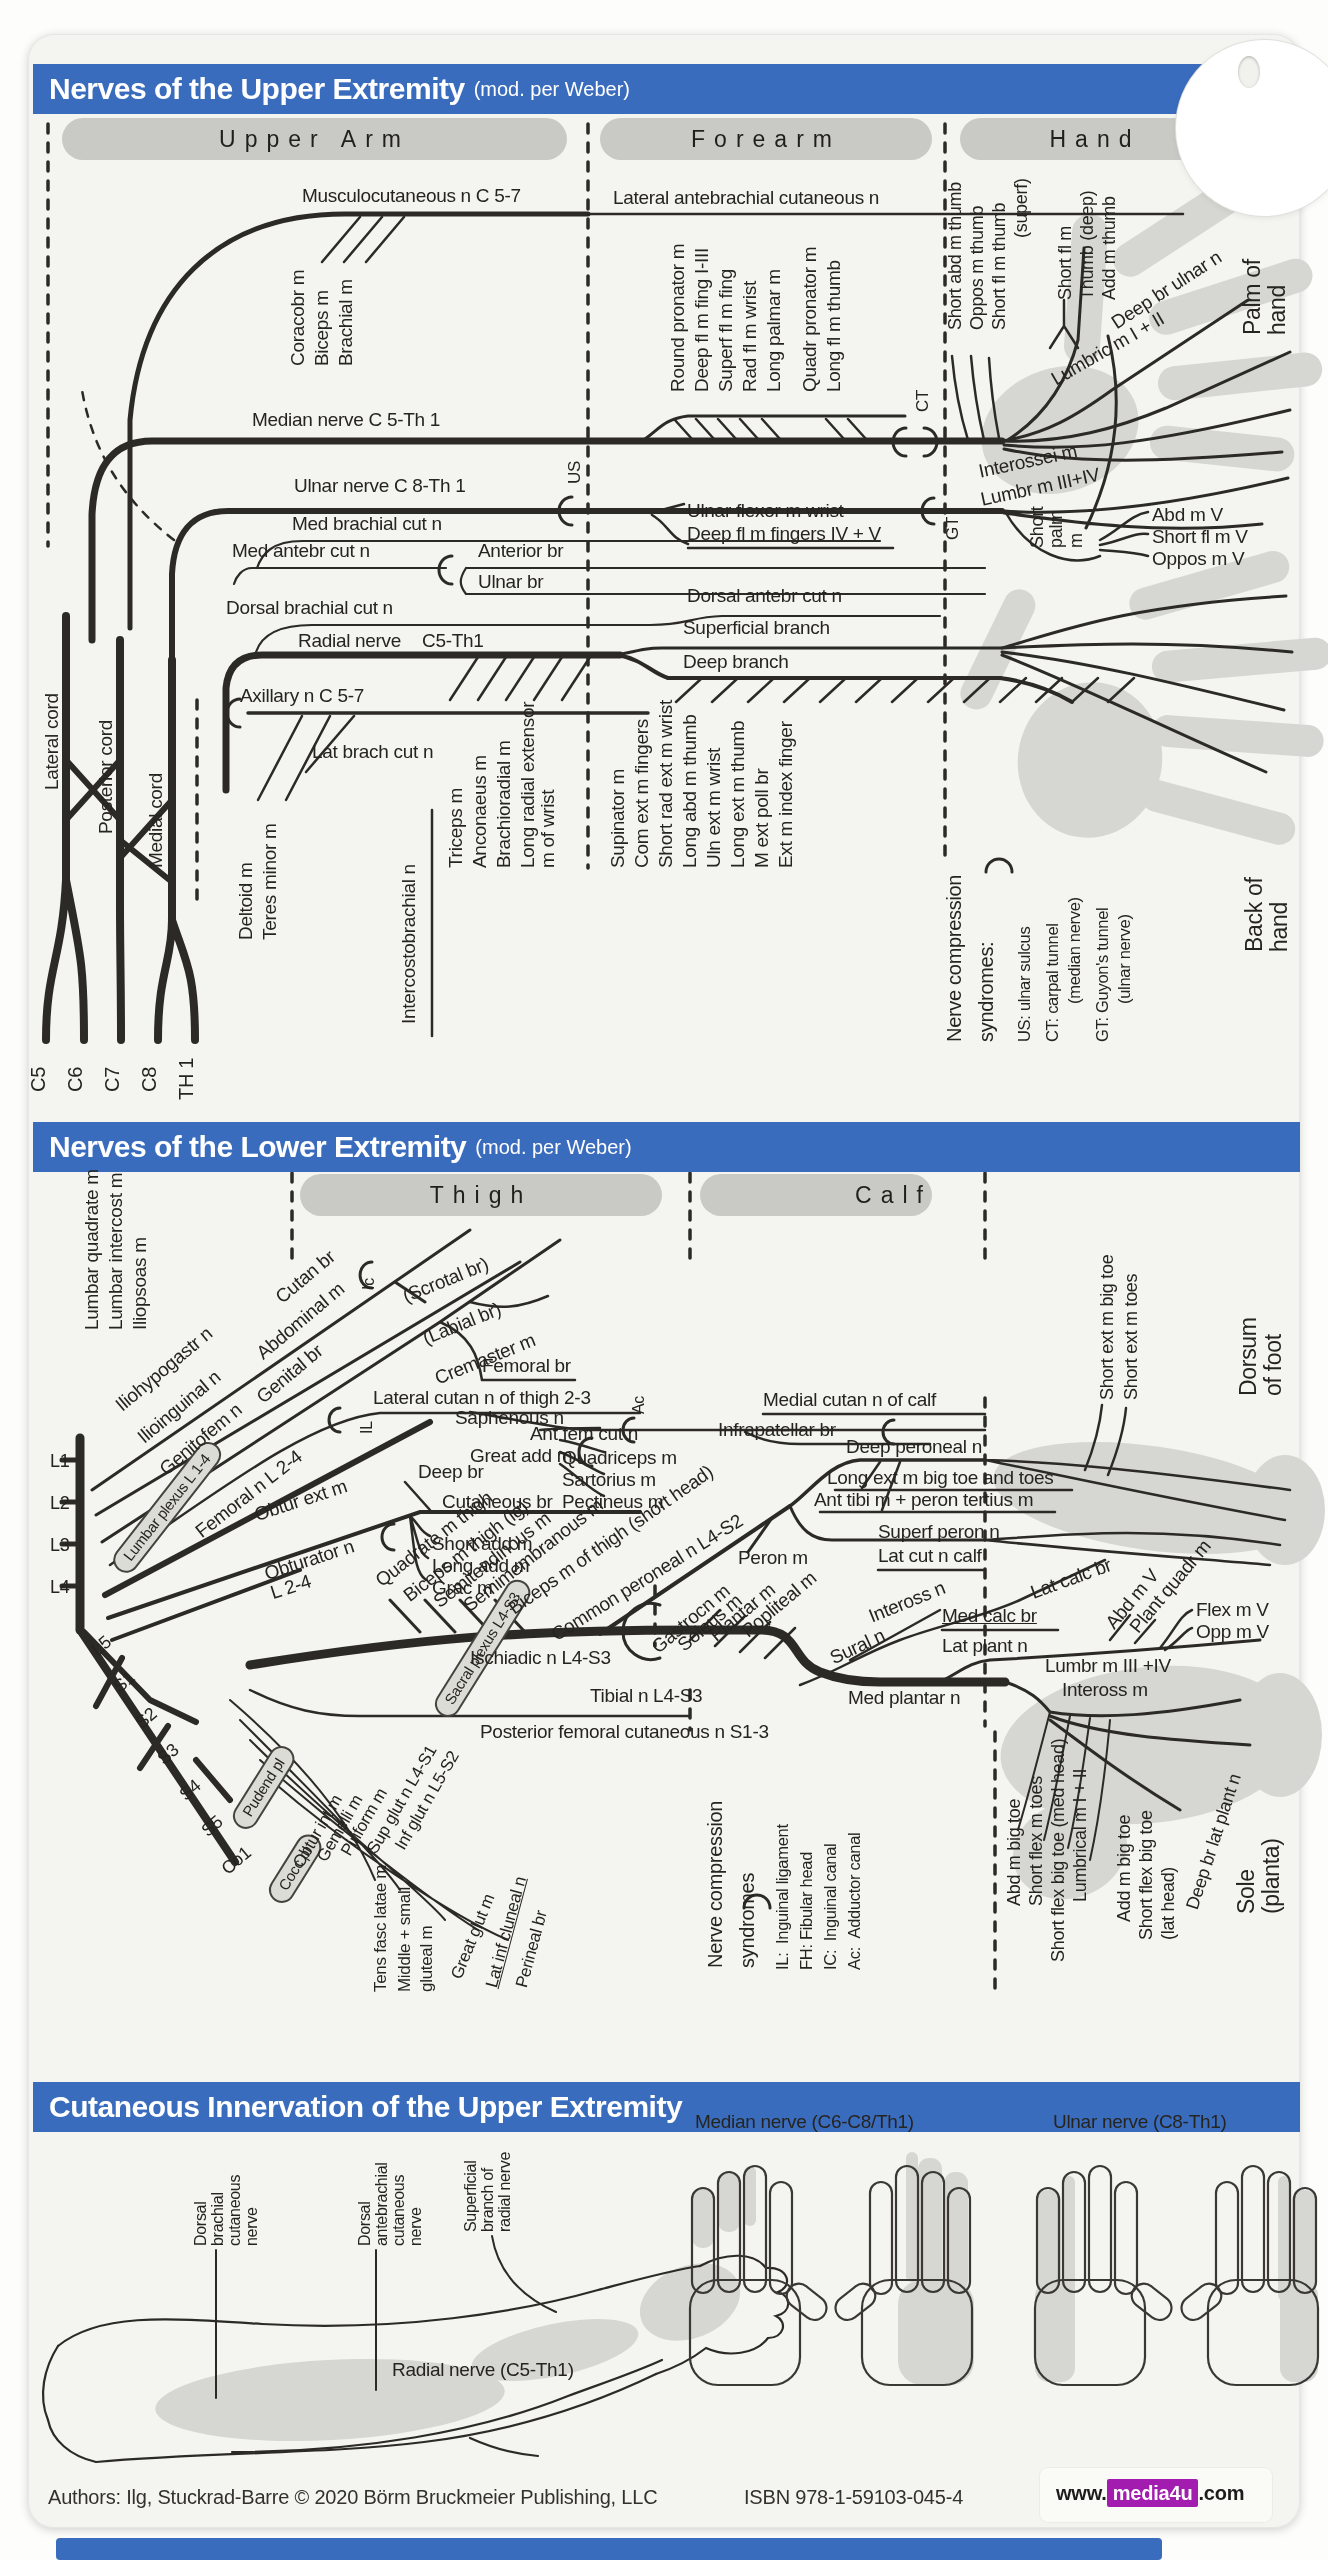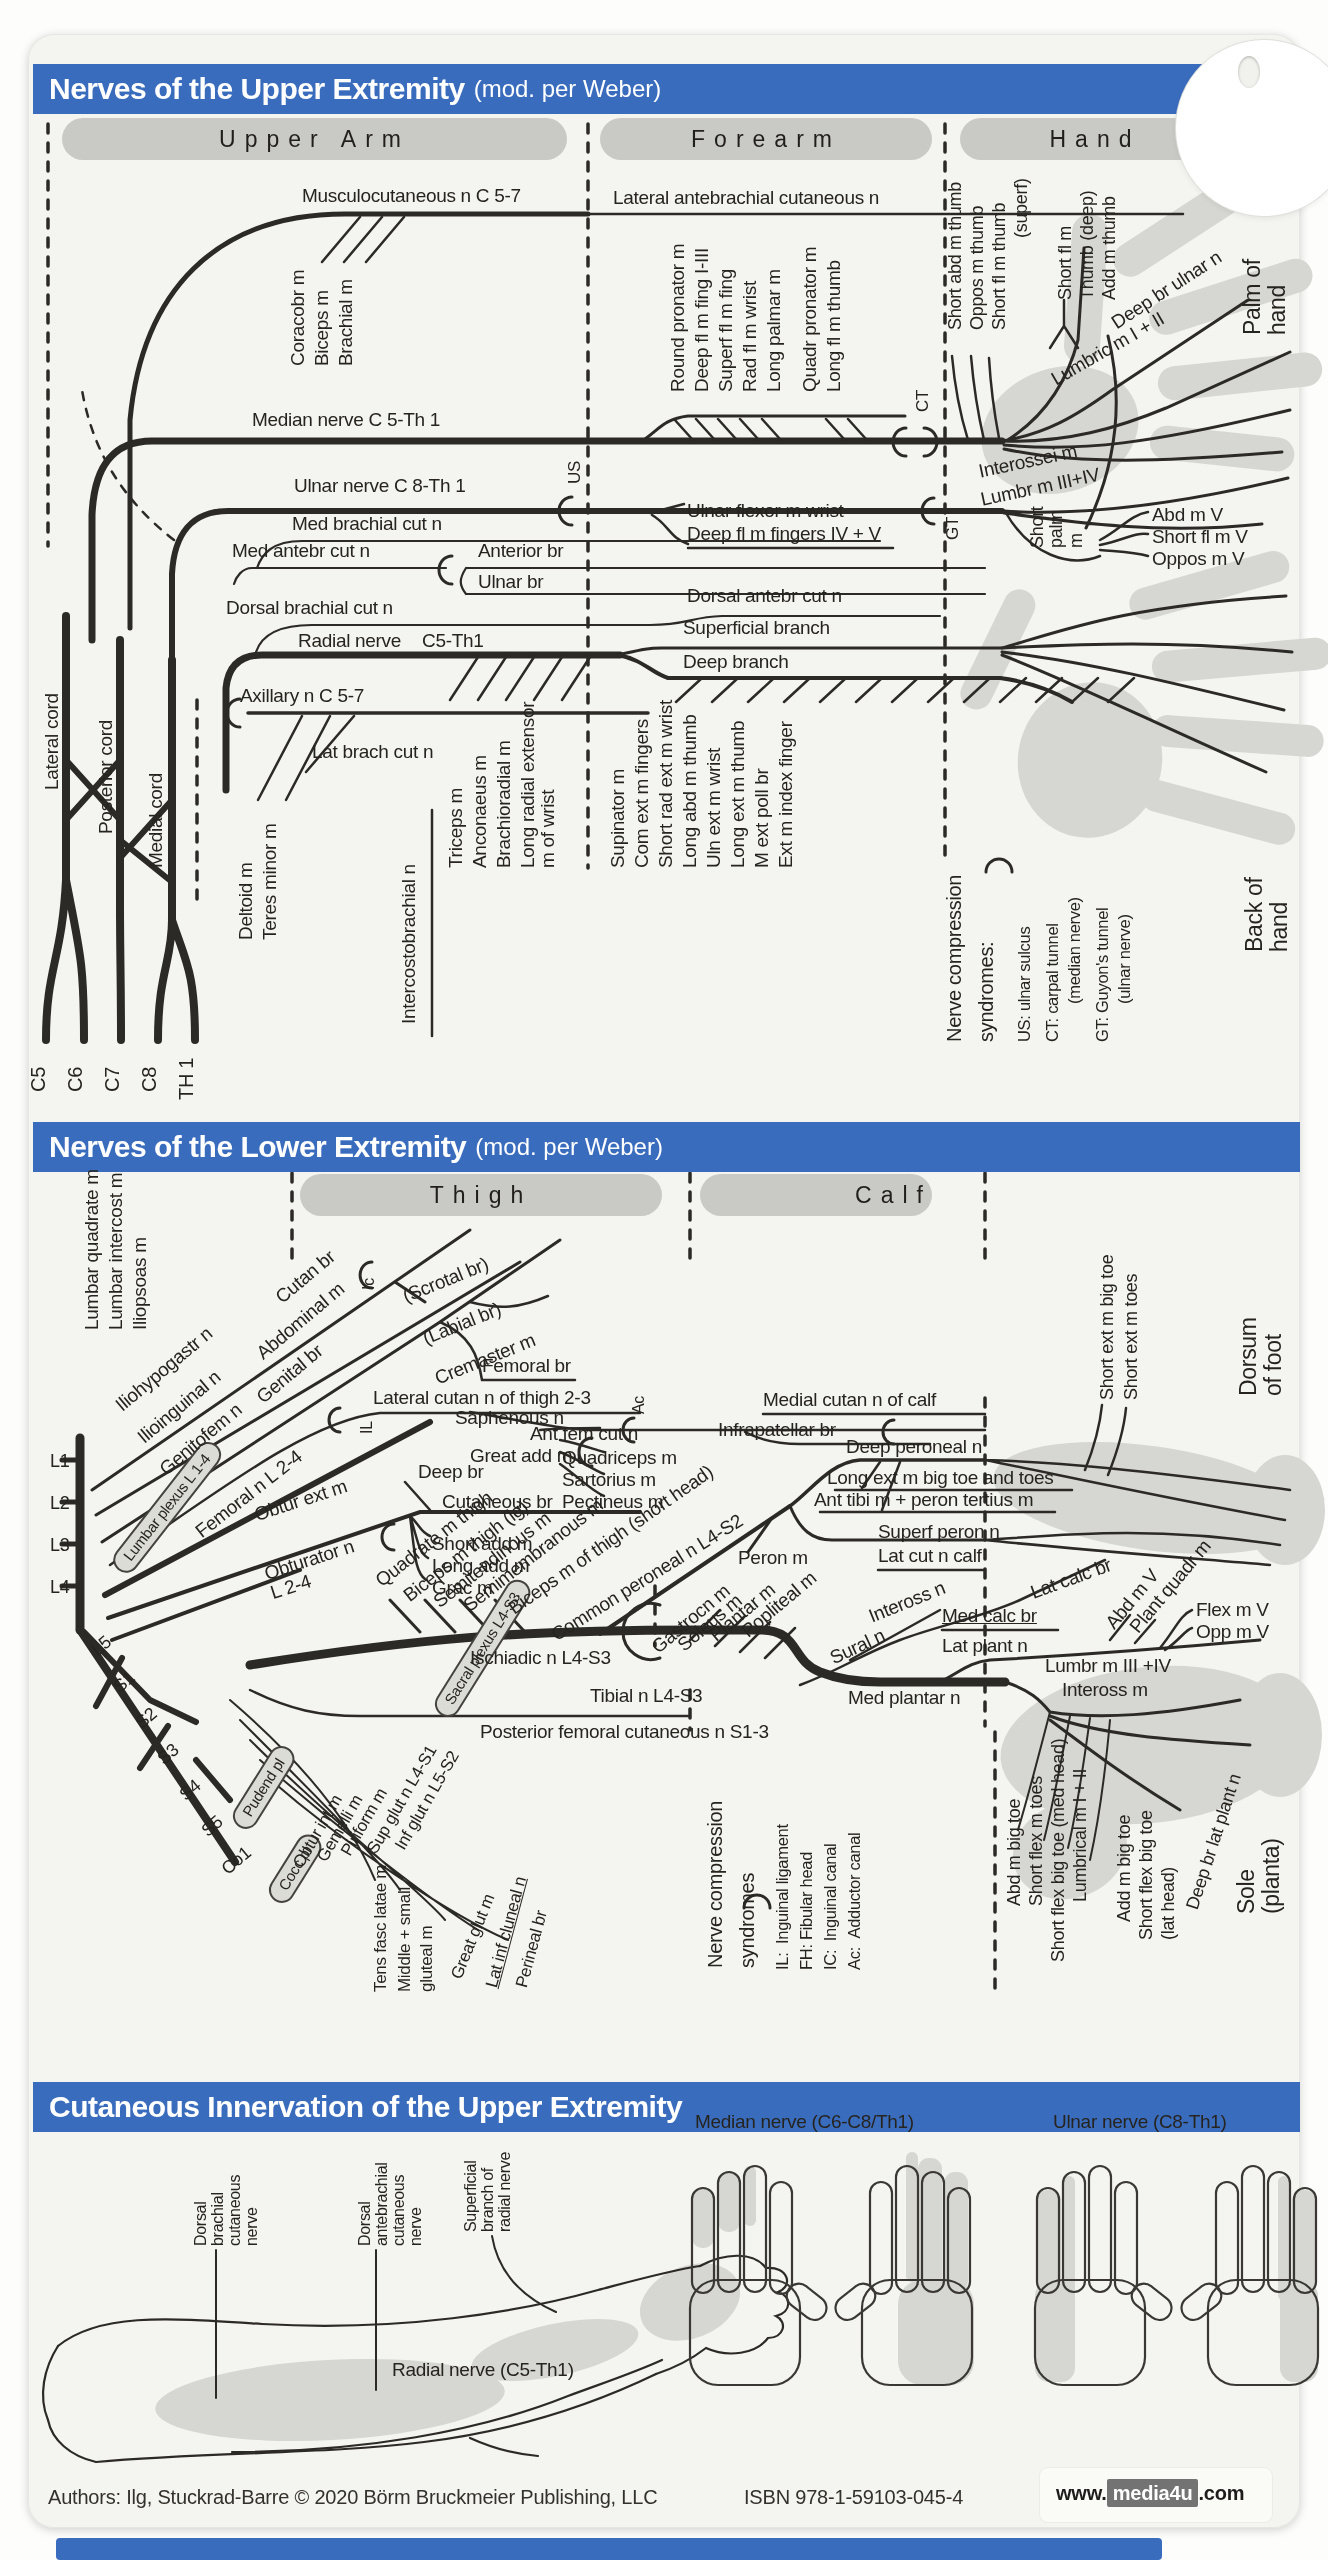--- a/index.html
+++ b/index.html
@@ -10,33 +10,33 @@
   #labels{position:absolute;left:0;top:0;width:1328px;height:2560px;z-index:20;border-radius:18px;}
   .lbl{position:absolute;transform-origin:0 0;white-space:pre-line;line-height:1.07;
        font-size:19px;color:#26241f;letter-spacing:-0.3px;}
   .pill{background:#c9c9c5;border-radius:21px;text-align:center;font-size:23px;letter-spacing:9px;
         height:42px;line-height:42px;color:#211f1c;white-space:nowrap;font-weight:500;}
   .rpill{background:#dcdcd7;border:2px solid #45433d;border-radius:16px;font-size:15px;
          padding:2px 12px;white-space:nowrap;line-height:1.2;}
   .hdr{position:absolute;left:33px;width:1267px;height:50px;background:#3a6cbe;color:#fff;z-index:15;
        display:flex;align-items:center;padding-left:16px;box-sizing:border-box;}
   .hdr b{font-size:30px;letter-spacing:-0.5px;white-space:nowrap;}
-  .hdr .sub{font-size:24px;font-weight:400;margin-left:9px;white-space:nowrap;}
+  .hdr .sub{font-size:20px;font-weight:400;margin-left:9px;white-space:nowrap;}
   #hdr1{top:64px;} #hdr2{top:1122px;} #hdr3{top:2082px;}
   #punch{position:absolute;left:1176px;top:40px;width:176px;height:176px;border-radius:50%;background:#fff;
          box-shadow:0 0 0 1px #e0e0dc, 0 2px 6px rgba(0,0,0,.08);z-index:30;}
   #punch-hole{position:absolute;left:62px;top:16px;width:22px;height:32px;border-radius:50%;
          background:#f1f1ed;box-shadow:inset 0 1px 3px rgba(0,0,0,.28);}
   .blue-strip{position:absolute;left:56px;top:2538px;width:1106px;height:22px;background:#3a6cbe;
          border-radius:4px;z-index:5;}
   .foot{position:absolute;z-index:22;font-size:20px;color:#33312c;letter-spacing:-0.2px;}
   #urlbox{position:absolute;left:1040px;top:2468px;width:232px;height:54px;background:#fafaf7;
           border-radius:8px;box-shadow:0 0 0 1px #ebebe7;z-index:21;}
   #url{left:1056px;top:2482px;font-weight:700;color:#1d1c1a;}
-  #url .mid{background:#737373;color:#fff;padding:3px 6px;border-radius:2px;}
+  #url .mid{background:#a21caf;color:#fff;padding:3px 6px;border-radius:2px;}
 </style>
 </head>
 <body>
 
 <div id="page">
   <div id="card"></div>
 
   <svg id="art" width="1328" height="2560" viewBox="0 0 1328 2560">
 
     <g fill="#d6d6d2">

